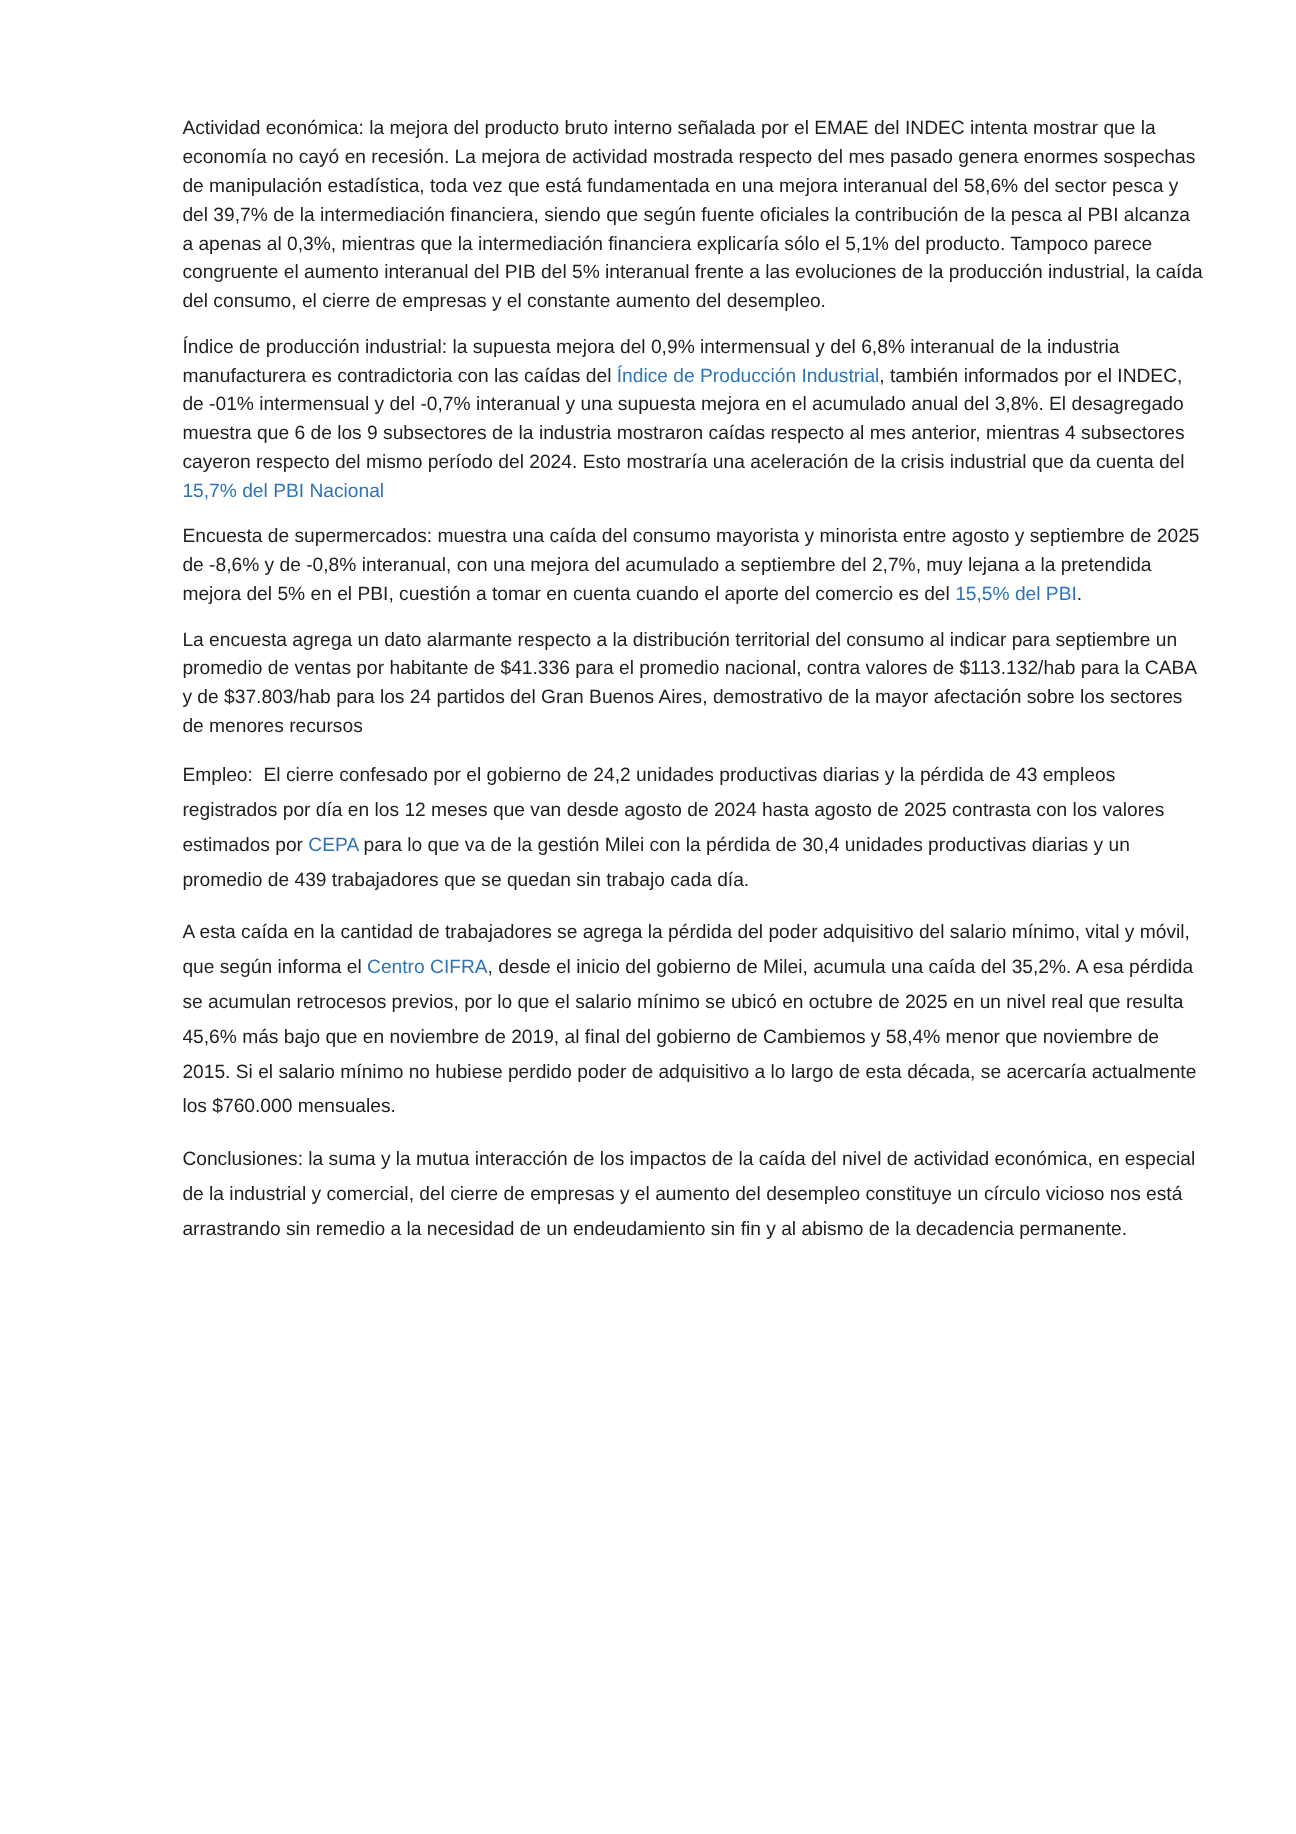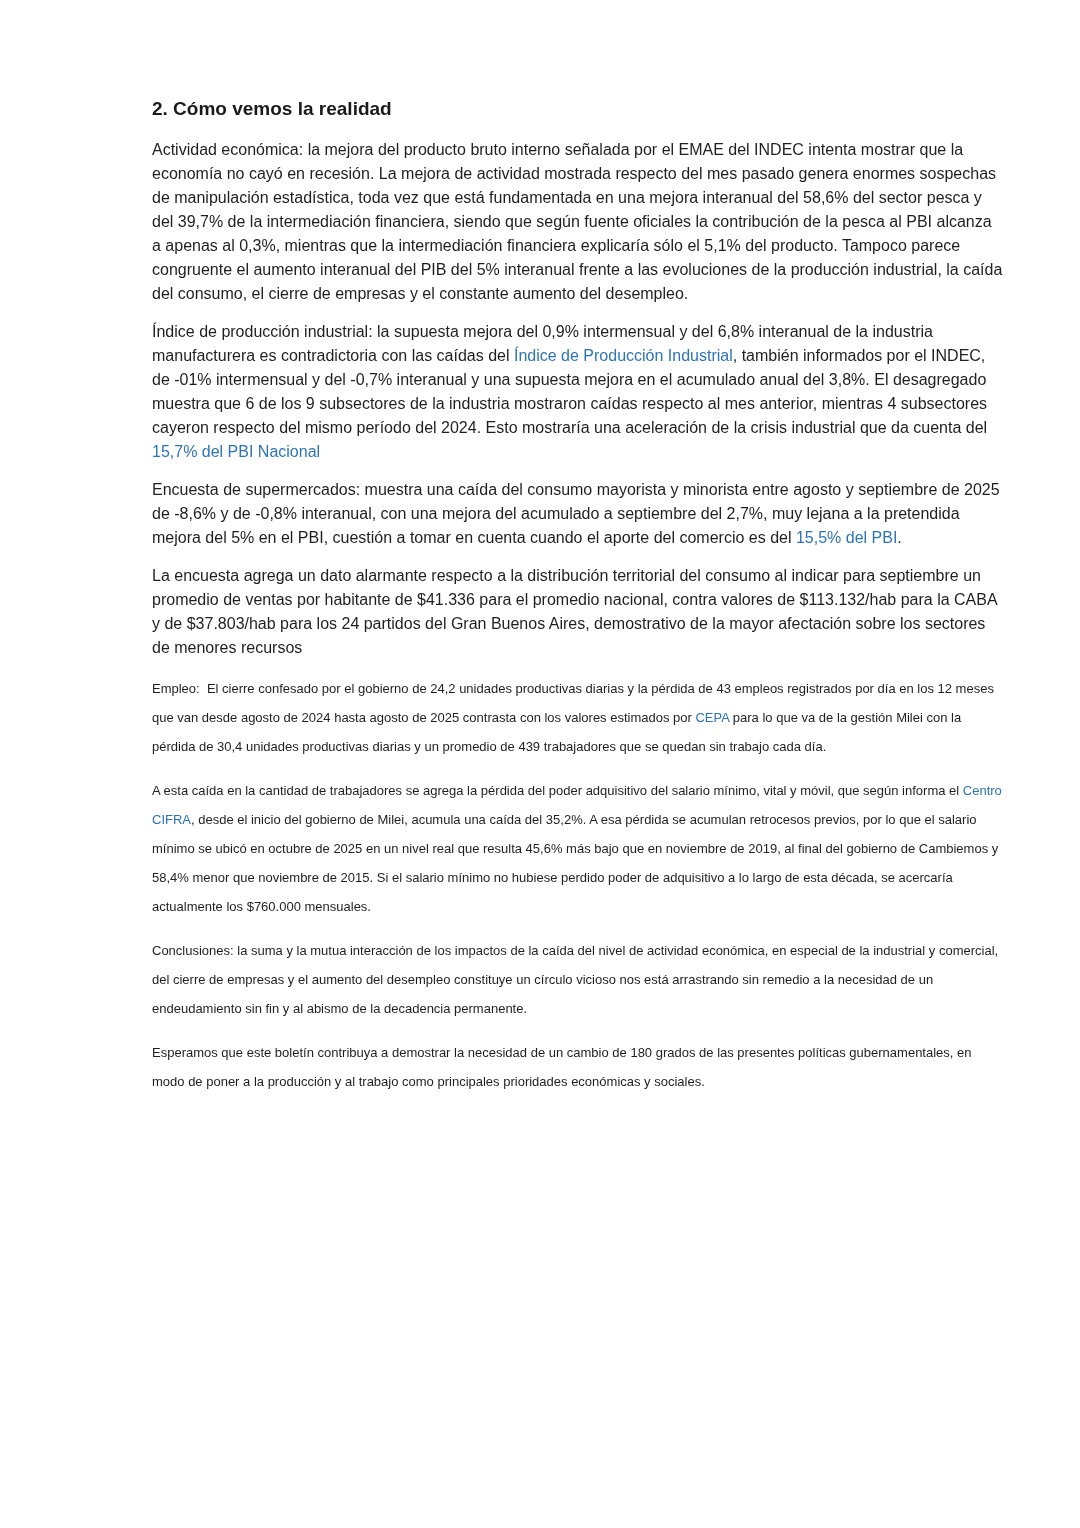--- a/index.html
+++ b/index.html
@@ -31,40 +31,38 @@
   .doc-body p {
     margin: 0 0 14px 0;
     white-space: pre-wrap;
     text-align: left;
   }
   .doc-body p.small {
     font-size: 16px;
     line-height: 24px;
   }
   .doc-body p.large {
-    font-size: 13px;
+    font-size: 16px;
     line-height: 29px;
     margin-bottom: 15px;
   }
   .run-bold {
     font-weight: normal;
     text-align: right;
   }
   .run-link {
     cursor: pointer;
   }
 </style>
 </head>
 <body>
 
 <div class="page">
-  <h2 class="doc-heading">2. Cómo vemos la realidad</h2>
   <div class="doc-body" style="color: rgb(31, 31, 31);">
       <p class="small"><span class="run-bold">Actividad económica:</span><span> la mejora del producto bruto interno señalada por el EMAE del INDEC intenta mostrar que la economía no cayó en recesión. La mejora de actividad mostrada respecto del mes pasado genera enormes sospechas de manipulación estadística, toda vez que está fundamentada en una mejora interanual del 58,6% del sector pesca y del 39,7% de la intermediación financiera, siendo que según fuente oficiales la contribución de la pesca al PBI alcanza a apenas al 0,3%, mientras que la intermediación financiera explicaría sólo el 5,1% del producto. Tampoco parece congruente el aumento interanual del PIB del 5% interanual frente a las evoluciones de la producción industrial, la caída del consumo, el cierre de empresas y el constante aumento del desempleo.</span></p>
       <p class="small"><span class="run-bold">Índice de producción industrial:</span><span> la supuesta mejora del 0,9% intermensual y del 6,8% interanual de la industria manufacturera es contradictoria con las caídas del </span><span class="run-link" style="color: rgb(46, 116, 181); text-decoration-color: rgb(46, 116, 181);">Índice de Producción Industrial</span><span>, también informados por el INDEC, de -01% intermensual y del -0,7% interanual y una supuesta mejora en el acumulado anual del 3,8%. El desagregado muestra que 6 de los 9 subsectores de la industria mostraron caídas respecto al mes anterior, mientras 4 subsectores cayeron respecto del mismo período del 2024. Esto mostraría una aceleración de la crisis industrial que da cuenta del </span><span class="run-link" style="color: rgb(46, 116, 181); text-decoration-color: rgb(46, 116, 181);">15,7% del PBI Nacional</span></p>
       <p class="small"><span class="run-bold">Encuesta de supermercados:</span><span> muestra una caída del consumo mayorista y minorista entre agosto y septiembre de 2025 de -8,6% y de -0,8% interanual, con una mejora del acumulado a septiembre del 2,7%, muy lejana a la pretendida mejora del 5% en el PBI, cuestión a tomar en cuenta cuando el aporte del comercio es del </span><span class="run-link" style="color: rgb(46, 116, 181); text-decoration-color: rgb(46, 116, 181);">15,5% del PBI</span><span>.</span></p>
       <p class="small"><span>La encuesta agrega un dato alarmante respecto a la distribución territorial del consumo al indicar para septiembre un promedio de ventas por habitante de $41.336 para el promedio nacional, contra valores de $113.132/hab para la CABA y de $37.803/hab para los 24 partidos del Gran Buenos Aires, demostrativo de la mayor afectación sobre los sectores de menores recursos</span></p>
       <p class="large"><span class="run-bold">Empleo:</span><span>  El cierre confesado por el gobierno de 24,2 unidades productivas diarias y la pérdida de 43 empleos registrados por día en los 12 meses que van desde agosto de 2024 hasta agosto de 2025 contrasta con los valores estimados por </span><span class="run-link" style="color: rgb(46, 116, 181); text-decoration-color: rgb(46, 116, 181);">CEPA</span><span> para lo que va de la gestión Milei con la pérdida de 30,4 unidades productivas diarias y un promedio de 439 trabajadores que se quedan sin trabajo cada día.</span></p>
       <p class="large"><span>A esta caída en la cantidad de trabajadores se agrega la pérdida del poder adquisitivo del salario mínimo, vital y móvil, que según informa el </span><span class="run-link" style="color: rgb(46, 116, 181); text-decoration-color: rgb(46, 116, 181);">Centro CIFRA</span><span>, desde el inicio del gobierno de Milei, acumula una caída del 35,2%. A esa pérdida se acumulan retrocesos previos, por lo que el salario mínimo se ubicó en octubre de 2025 en un nivel real que resulta 45,6% más bajo que en noviembre de 2019, al final del gobierno de Cambiemos y 58,4% menor que noviembre de 2015. Si el salario mínimo no hubiese perdido poder de adquisitivo a lo largo de esta década, se acercaría actualmente los $760.000 mensuales.</span></p>
       <p class="large"><span class="run-bold">Conclusiones:</span><span> la suma y la mutua interacción de los impactos de la caída del nivel de actividad económica, en especial de la industrial y comercial, del cierre de empresas y el aumento del desempleo constituye un círculo vicioso nos está arrastrando sin remedio a la necesidad de un endeudamiento sin fin y al abismo de la decadencia permanente.</span></p>
-      <p class="large"><span>Esperamos que este boletín contribuya a demostrar la necesidad de un cambio de 180 grados de las presentes políticas gubernamentales, en modo de poner a la producción y al trabajo como principales prioridades económicas y sociales.</span></p>
     </div>
 </div>
 
 </body></html>

